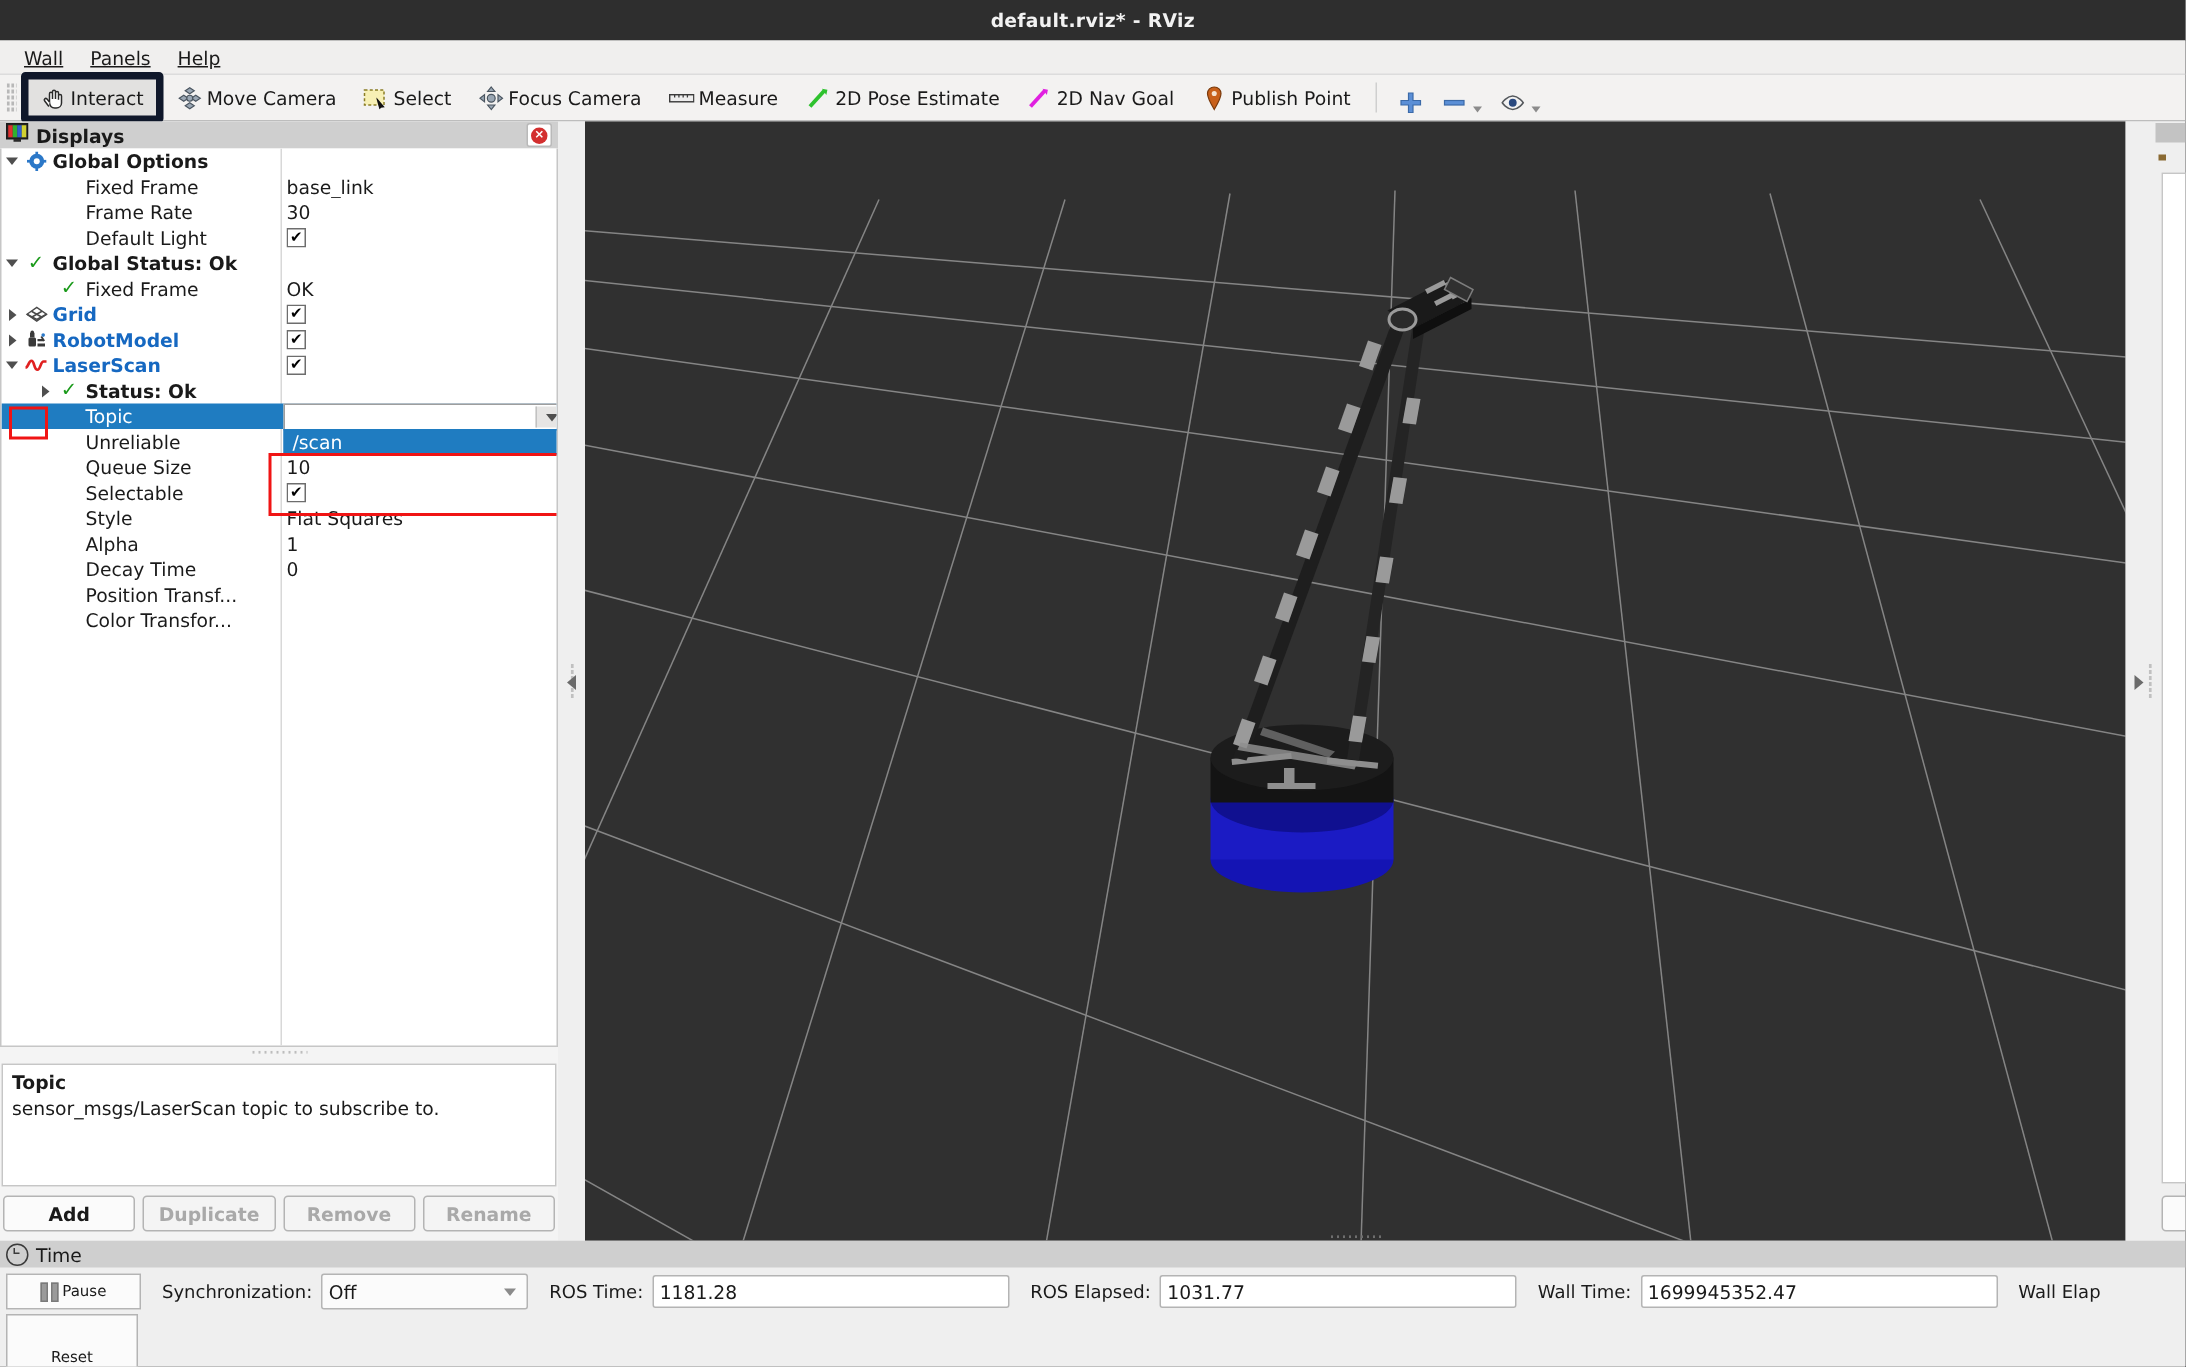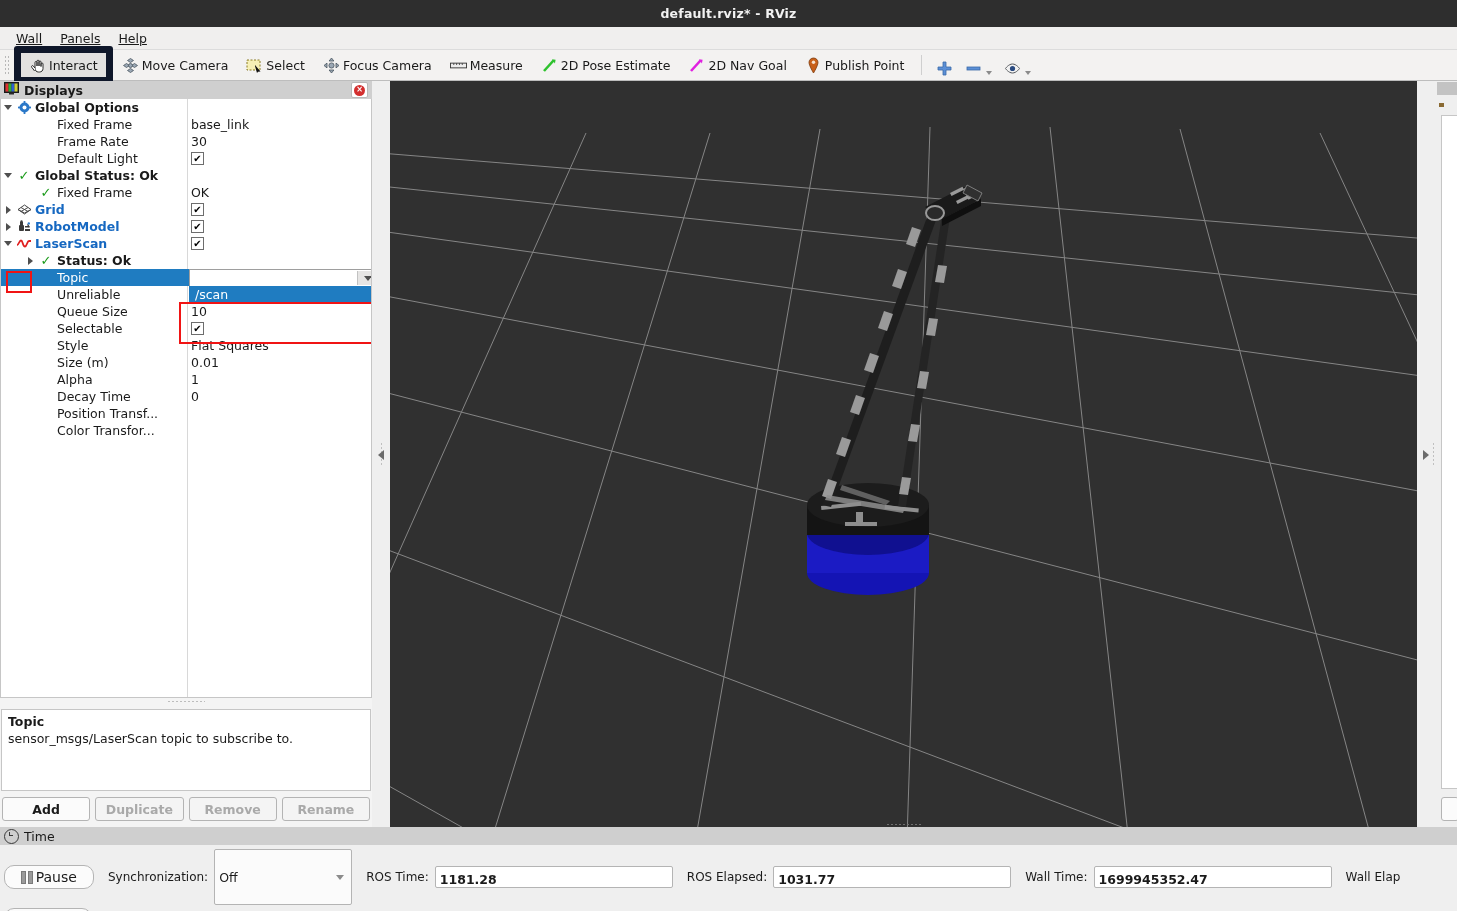--- a/index.html
+++ b/index.html
@@ -30,21 +30,21 @@
     border-bottom:1px solid #bdbdbd;padding-left:2px;
   }
   .grip{width:7px;height:20px;margin:0 3px 0 2px;
     background-image:radial-gradient(#b8b8b8 1px,transparent 1px);
     background-size:3px 4px;}
   .tb-btn{
     display:flex;align-items:center;gap:3px;height:24px;
     padding:0 8px;border:1px solid transparent;border-radius:3px;
     font-size:12.5px;cursor:default;white-space:nowrap;
   }
-  .tb-btn.active{background:#e2e1e0;border:7px solid #0f172a;}
+  .tb-btn.active{background:#e2e1e0;border:5px solid #0f172a;}
   .tb-sep{width:1px;height:20px;background:#cfcfcf;margin:0 8px;}
   .tb-icon{width:17px;height:17px;display:inline-flex;align-items:center;justify-content:center;}
   .tb-icon svg{display:block;}
   .mini-arrow{width:0;height:0;border-left:3.5px solid transparent;border-right:3.5px solid transparent;
     border-top:4px solid #8b8b8b;margin-left:1px;align-self:flex-end;margin-bottom:2px;}
   .tb-btn.iconic{padding:0 5px;align-items:flex-end;}
   
   .body-row{display:flex;height:746px;}
   
   .displays{
@@ -127,34 +127,34 @@
   .rightstub{width:22px;background:#efefef;position:relative;overflow:hidden;}
   .rightstub .rs-title{height:13px;margin:1px 0 0 2px;background:#c3c3c3;}
   .rightstub .rs-tree{position:absolute;top:34px;left:6px;right:-2px;bottom:38px;background:#fff;border:1px solid #c6c6c6;}
   .rightstub .rs-dash{position:absolute;top:22px;left:4px;width:5px;height:4px;background:#8a6a33;}
   .rightstub .rs-btn{position:absolute;bottom:6px;left:6px;right:-2px;height:22px;background:#fbfbfb;border:1px solid #b4b4b4;border-radius:3px;}
   
   .timepanel{height:auto;background:#efefef;}
   .time-title{height:18px;background:#cfcfcf;display:flex;align-items:center;gap:5px;padding:0 4px;font-size:12.5px;}
   .time-row{display:flex;align-items:center;gap:0;padding:4px 4px 2px 4px;}
   .tbtn{
-    height:22px;border:1px solid #b4b4b4;border-radius:10px;background:#fbfbfb;
-    display:flex;align-items:center;justify-content:center;gap:3px;padding:0 10px;font-size:14px;
+    height:22px;border:1px solid #b4b4b4;border-radius:0;background:#fbfbfb;
+    display:flex;align-items:center;justify-content:center;gap:3px;padding:0 10px;font-size:10px;
   }
   .pause-bars{display:inline-flex;gap:1.5px;}
   .pause-bars b{display:block;width:3px;height:11px;background:#9a9a9a;border:1px solid #7a7a7a;}
   .tlbl{margin:0 6px 0 14px;font-size:12px;white-space:nowrap;}
   .tcombo{
     width:128px;height:22px;background:#fbfbfb;border:1px solid #b4b4b4;border-radius:2px;
-    display:flex;align-items:center;padding:16px 4px;font-size:12.5px;position:relative;
+    display:flex;align-items:center;padding:0 4px;font-size:12.5px;position:relative;
   }
   .tcombo .ca{position:absolute;right:7px;width:0;height:0;border-left:4px solid transparent;border-right:4px solid transparent;border-top:5px solid #8b8b8b;}
   .tinput{
     height:20px;background:#fff;border:1px solid #b4b4b4;border-radius:2px;
-    display:flex;align-items:flex-end;padding:0 4px;font-size:12.5px;font-weight:bold;
+    display:flex;align-items:center;padding:0 4px;font-size:12.5px;
   }
   .reset-row{padding:1px 4px 4px 4px;}
   .clock-ico{width:13px;height:13px;border:1.5px solid #3a3a3a;border-radius:50%;position:relative;}
   .clock-ico::before{content:"";position:absolute;left:4px;top:2px;width:1.3px;height:4px;background:#3a3a3a;}
   .clock-ico::after{content:"";position:absolute;left:4.5px;top:5.5px;width:3.5px;height:1.3px;background:#3a3a3a;}
 </style>
 </head>
 <body>
 
 <div class="titlebar">
@@ -496,29 +496,20 @@
             <span class="ticon"></span>
             <span class="tlabel">Style</span>
             <span class="tval">
               <span>Flat Squares</span>
             </span>
           </div>
           <div class="trow">
             <span style="width: 22px; flex: 0 0 22px;"></span>
             <span class="twist"></span>
             <span class="ticon"></span>
-            <span class="tlabel">Size (m)</span>
-            <span class="tval">
-              <span>0.01</span>
-            </span>
-          </div>
-          <div class="trow">
-            <span style="width: 22px; flex: 0 0 22px;"></span>
-            <span class="twist"></span>
-            <span class="ticon"></span>
             <span class="tlabel">Alpha</span>
             <span class="tval">
               <span>1</span>
             </span>
           </div>
           <div class="trow">
             <span style="width: 22px; flex: 0 0 22px;"></span>
             <span class="twist"></span>
             <span class="ticon"></span>
             <span class="tlabel">Decay Time</span>

